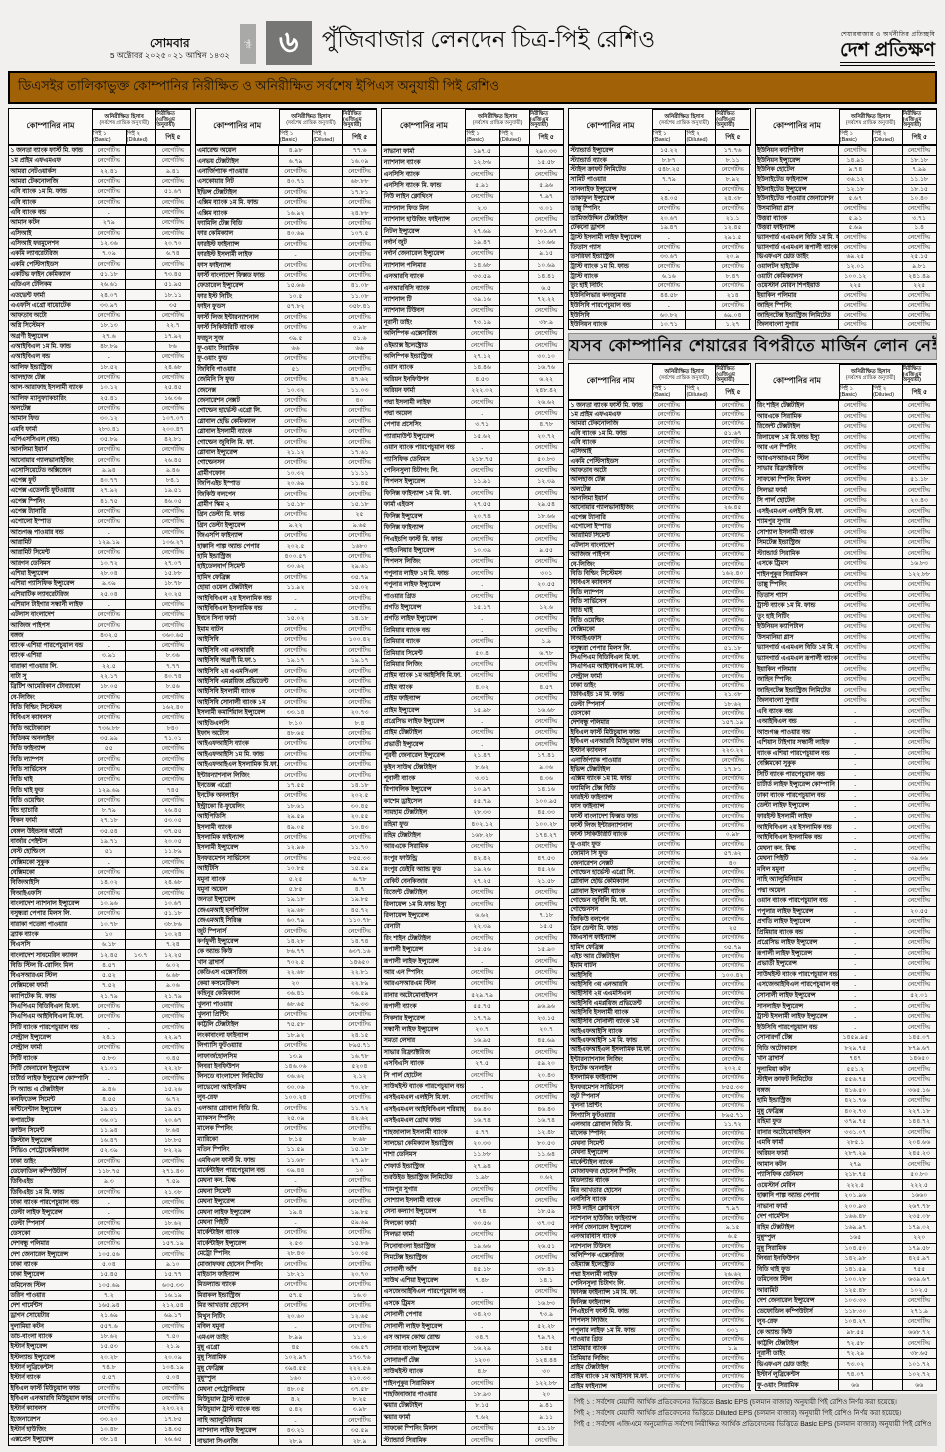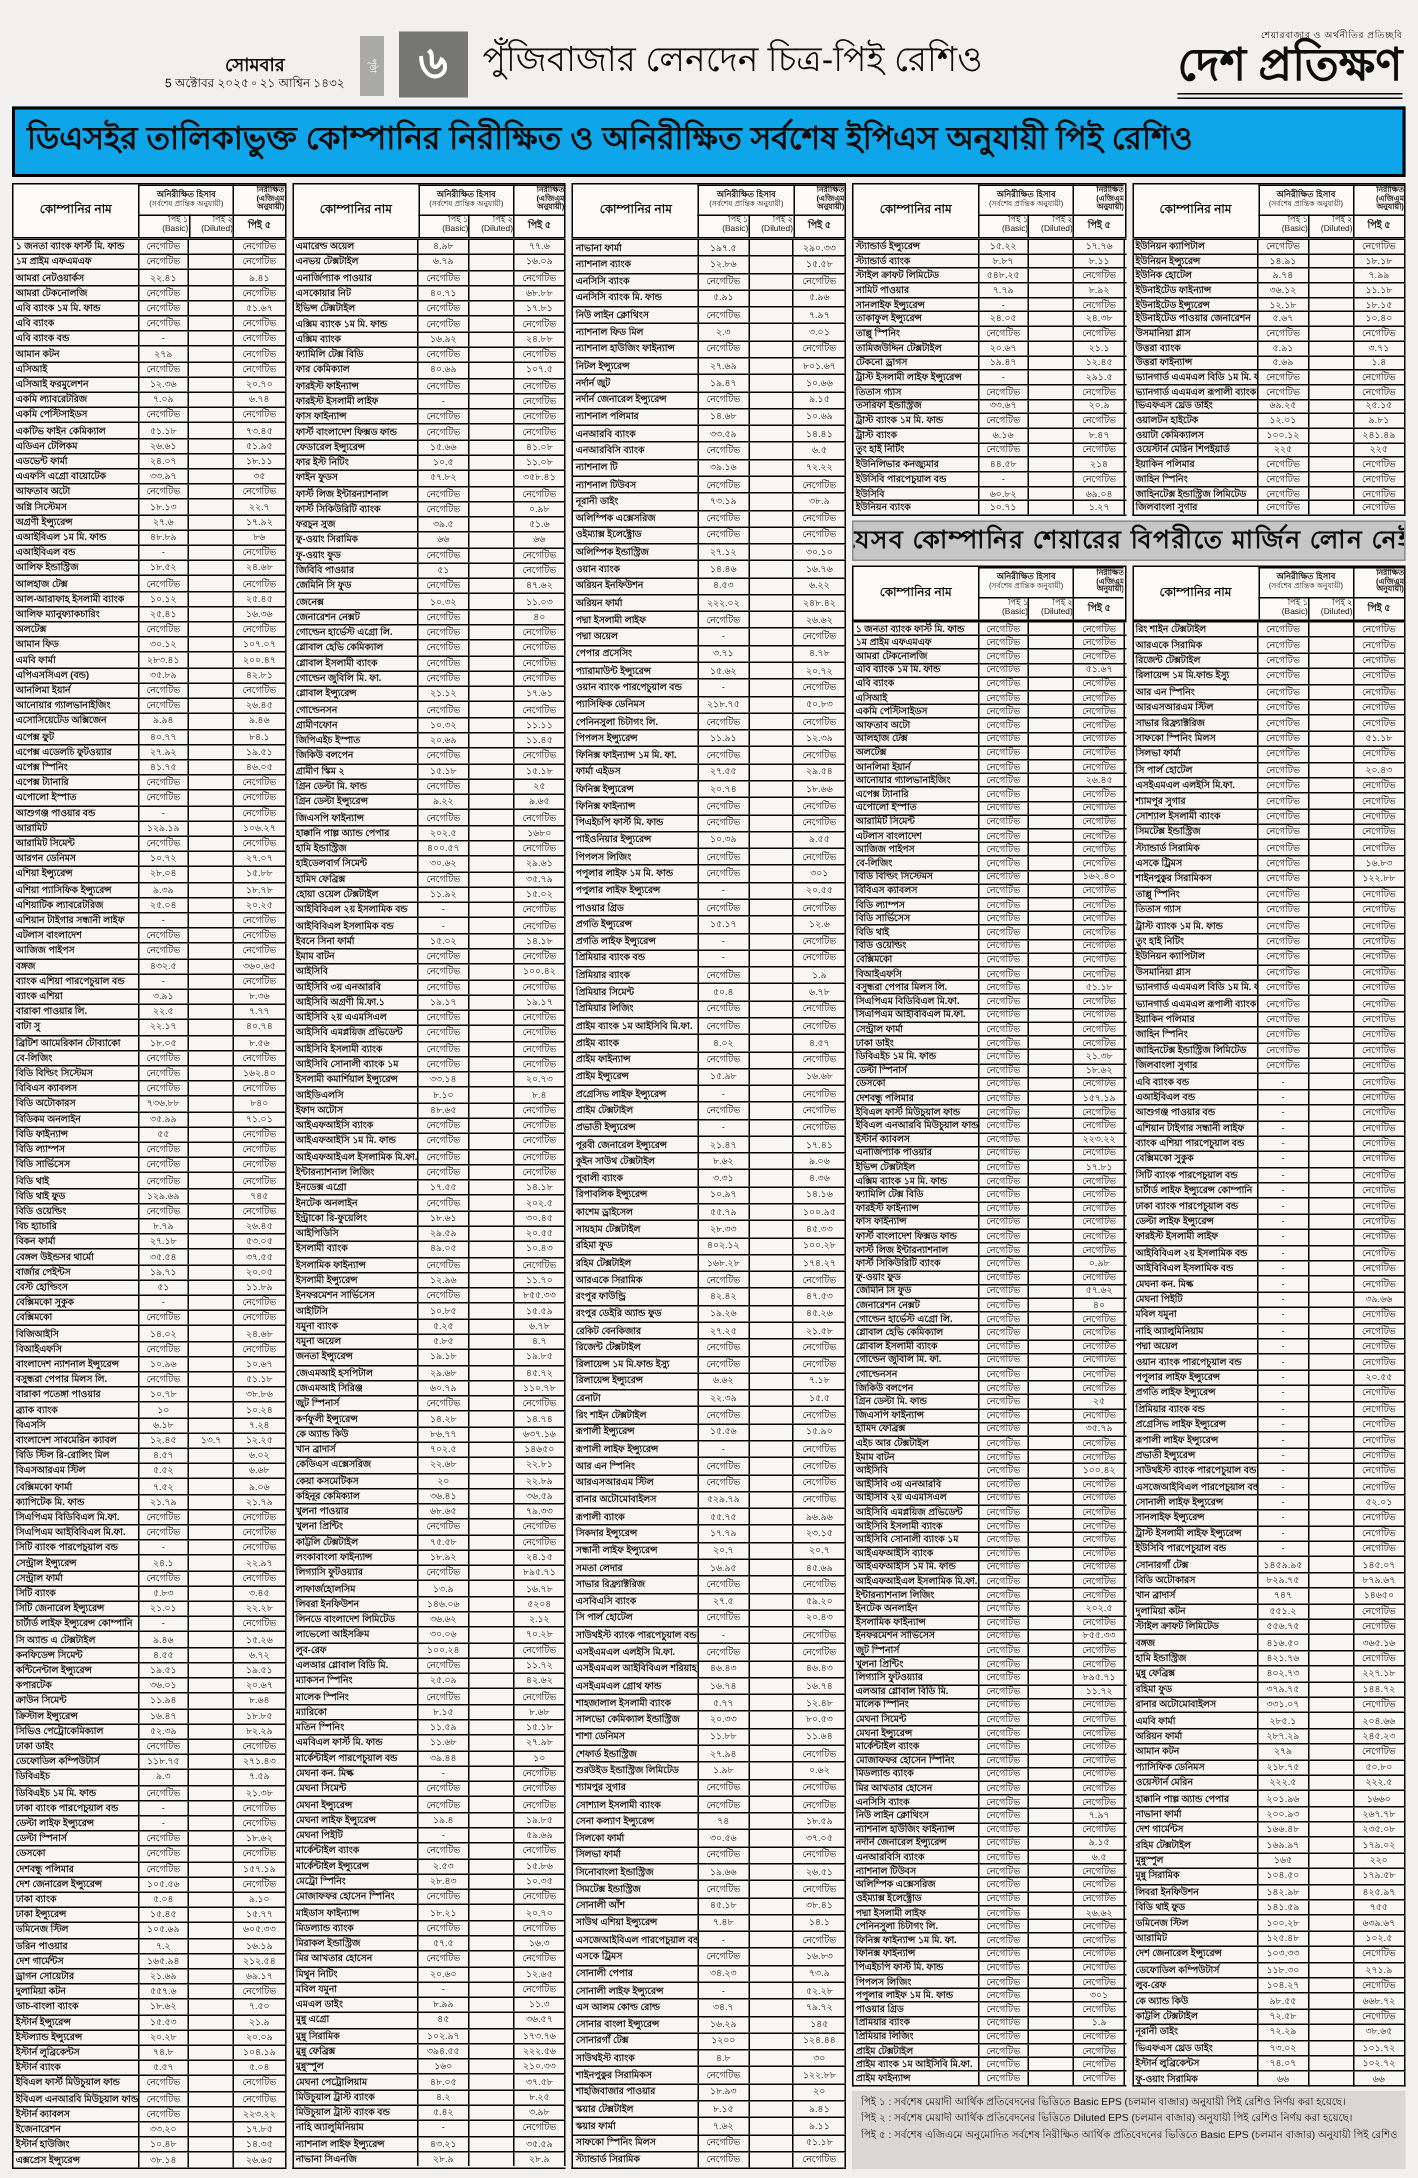--- a/index.html
+++ b/index.html
@@ -15,40 +15,40 @@
   .datebox{margin-left:100px;text-align:center;line-height:1.15;padding-bottom:8px;}
   .datebox .wd{font-weight:bold;font-size:12px;}
   .datebox .dt{font-size:8px;}
   .pstrip{width:16px;height:40px;background:#a9a9a7;color:#fff;font-size:6px;
           writing-mode:vertical-rl;text-align:center;line-height:16px;margin-bottom:4px;}
   .pnum{width:46px;height:44px;background:#767674;color:#fff;display:flex;align-items:center;justify-content:center;
         font-size:30px;font-weight:bold;margin-bottom:3px;}
   .ptitle{font-size:23px;font-weight:normal;padding-bottom:8px;white-space:nowrap;}
   .mast{margin-left:auto;text-align:right;padding-bottom:2px;}
   .mast .tag{font-size:6px;letter-spacing:.5px;}
-  .mast .nm{font-size:30px;font-weight:bold;line-height:1.0;border-bottom:4px double #000;padding-bottom:3px;}
+  .mast .nm{font-size:19px;font-weight:bold;line-height:1.0;border-bottom:4px double #000;padding-bottom:3px;}
 
   
-  .mainhead{border:2px solid #000;background:#0ea5e9;font-size:21px;font-weight:bold;
+  .mainhead{border:2px solid #000;background:#a16207;font-size:13px;font-weight:normal;
             padding:3px 8px 5px 8px;margin:1px 0 4px 0;}
 
   
   .cols{flex:1;display:flex;gap:4px;min-height:0;}
   .col{flex:1;display:flex;flex-direction:column;min-width:0;}
   .right{flex:2.02;display:flex;flex-direction:column;min-width:0;}
   .pair{display:flex;gap:4px;min-height:0;}
   .pair.s1{height:222px;}
   .pair.s2{flex:1;}
   .pcol{flex:1;display:flex;flex-direction:column;min-width:0;}
 
   
   .thead{display:grid;grid-template-columns:46% 18.5% 16.5% 19%;grid-template-rows:20px 15px;
          border:1px solid #000;background:#fbfaf8;flex:0 0 auto;}
   .thead div{border-left:1px solid #000;border-top:1px solid #000;overflow:hidden;
-             display:flex;flex-direction:column;align-items:center;justify-content:center;text-align:right;line-height:1.05;}
+             display:flex;flex-direction:column;align-items:center;justify-content:center;text-align:left;line-height:1.05;}
   .thead div:first-child,.th-r1{border-top:none;}
   .th-name{grid-column:1;grid-row:1/3;border-left:none!important;font-weight:bold;font-size:8px;}
   .th-unaud{grid-column:2/4;grid-row:1;font-size:5.6px;font-weight:bold;}
   .th-unaud .sub{font-weight:normal;font-size:5px;}
   .th-aud{grid-column:4;grid-row:1;font-size:5.2px;font-weight:bold;}
   .th-pe1{grid-column:2;grid-row:2;font-size:5.6px;}
   .th-pe2{grid-column:3;grid-row:2;font-size:5.6px;}
   .th-pe5{grid-column:4;grid-row:2;font-size:6.4px;font-weight:bold;}
 
   

